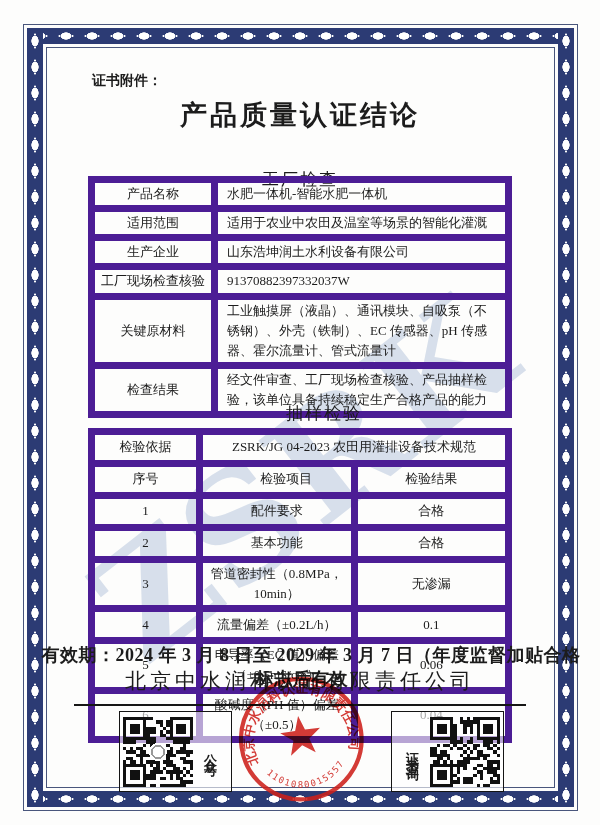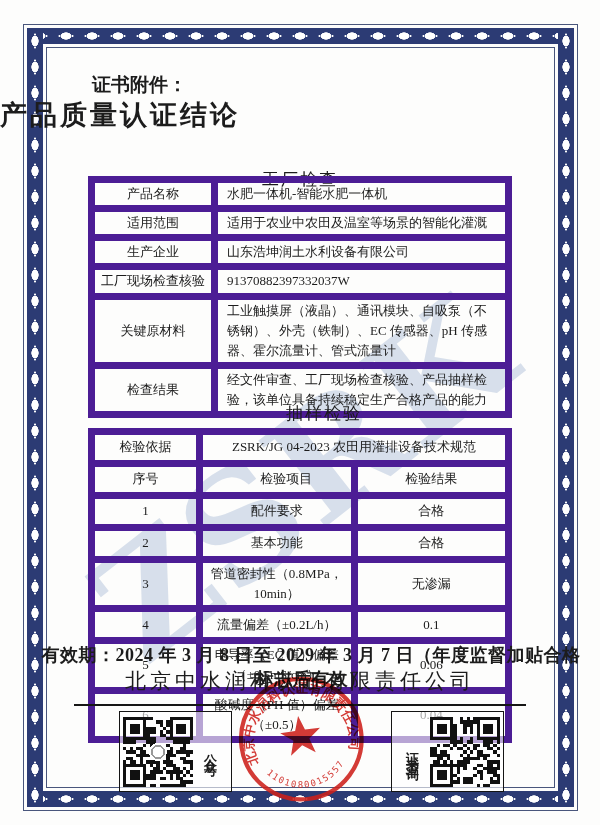--- a/index.html
+++ b/index.html
@@ -32,22 +32,22 @@
 
   
   .watermark{position:absolute;left:302px;top:478px;
     transform:translate(-50%,-50%) rotate(-38deg);
     font-family:"DejaVu Serif",serif;font-size:150px;font-weight:bold;
     color:rgba(128,154,194,0.30);letter-spacing:2px;white-space:nowrap;
     pointer-events:none;z-index:1;}
 
   
   .content{position:absolute;inset:0;z-index:2;}
-  .attachment{position:absolute;left:92px;top:72px;font-size:19px;font-weight:bold;}
-  .doc-title{position:absolute;left:0;right:0;top:97px;text-align:left;
+  .attachment{position:absolute;left:92px;top:72px;font-size:14px;font-weight:bold;}
+  .doc-title{position:absolute;left:0;right:0;top:97px;text-align:center;
     font-size:27px;font-weight:bold;letter-spacing:3px;}
   .section-title{position:absolute;left:0;right:0;text-align:center;
     font-size:17px;letter-spacing:2px;}
   .sec1{top:168px;} .sec2{top:402px;padding-left:48px;}
 
   table{position:absolute;left:88px;width:424px;border-collapse:collapse;
     table-layout:fixed;background:transparent;}
   .t1{top:176px;} .t2{top:428px;}
   td,th{border:7px solid #4c1d95;font-size:13px;font-weight:normal;
     padding:1px 6px;line-height:1.55;vertical-align:middle;}

